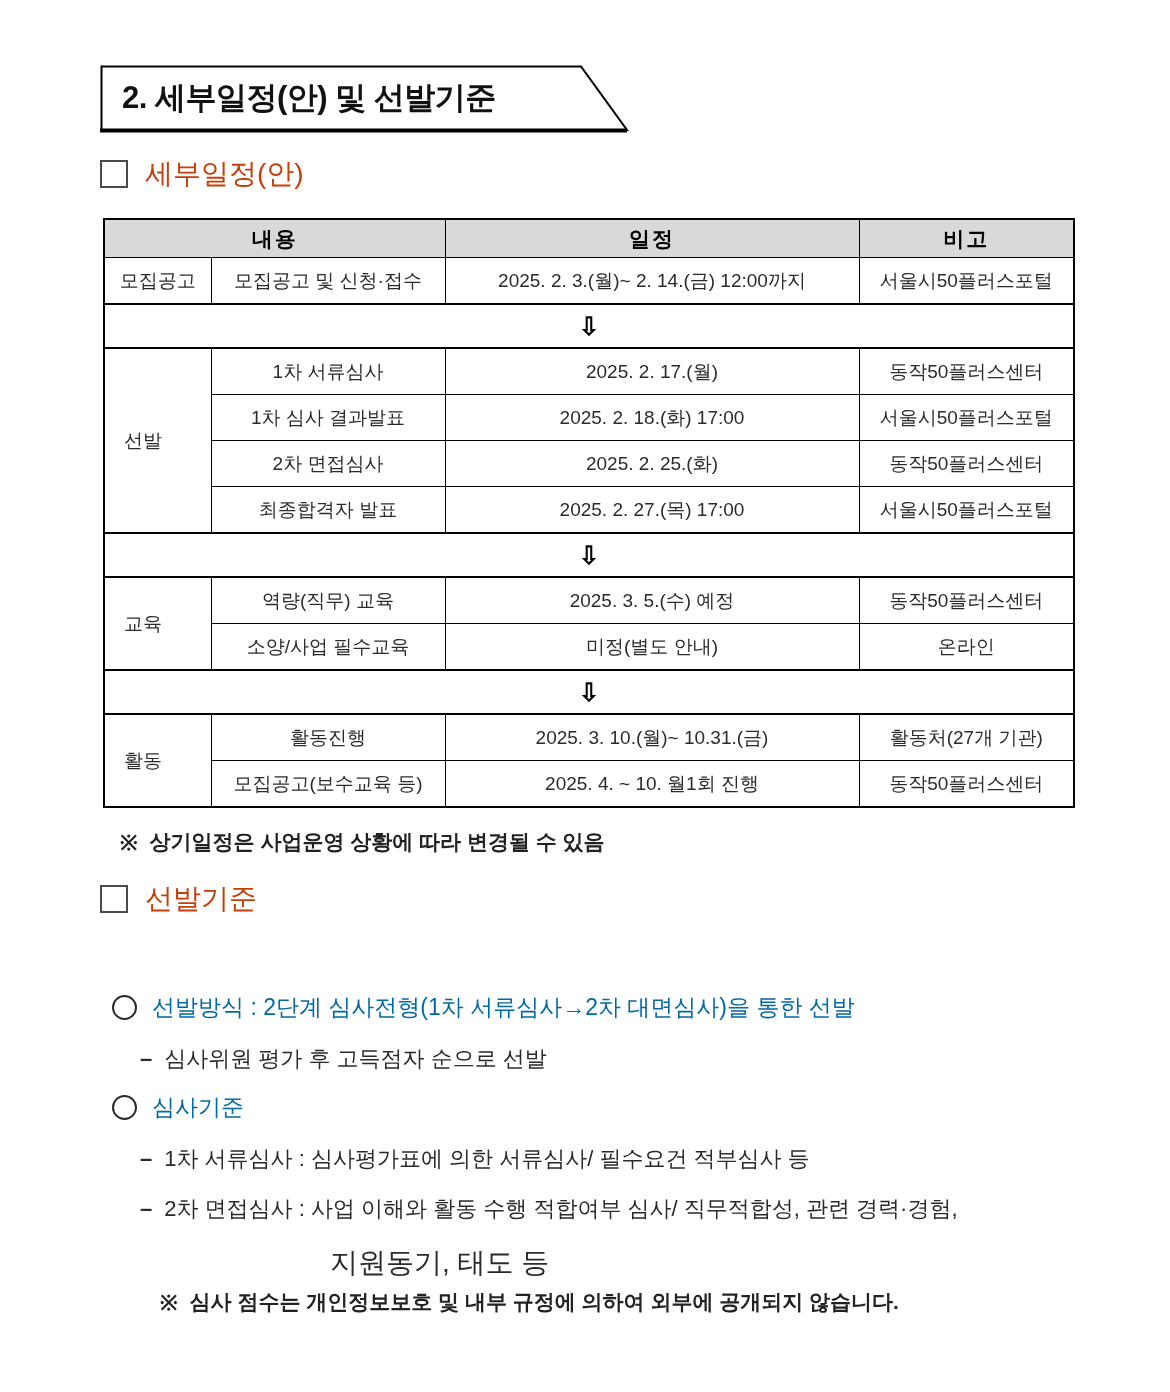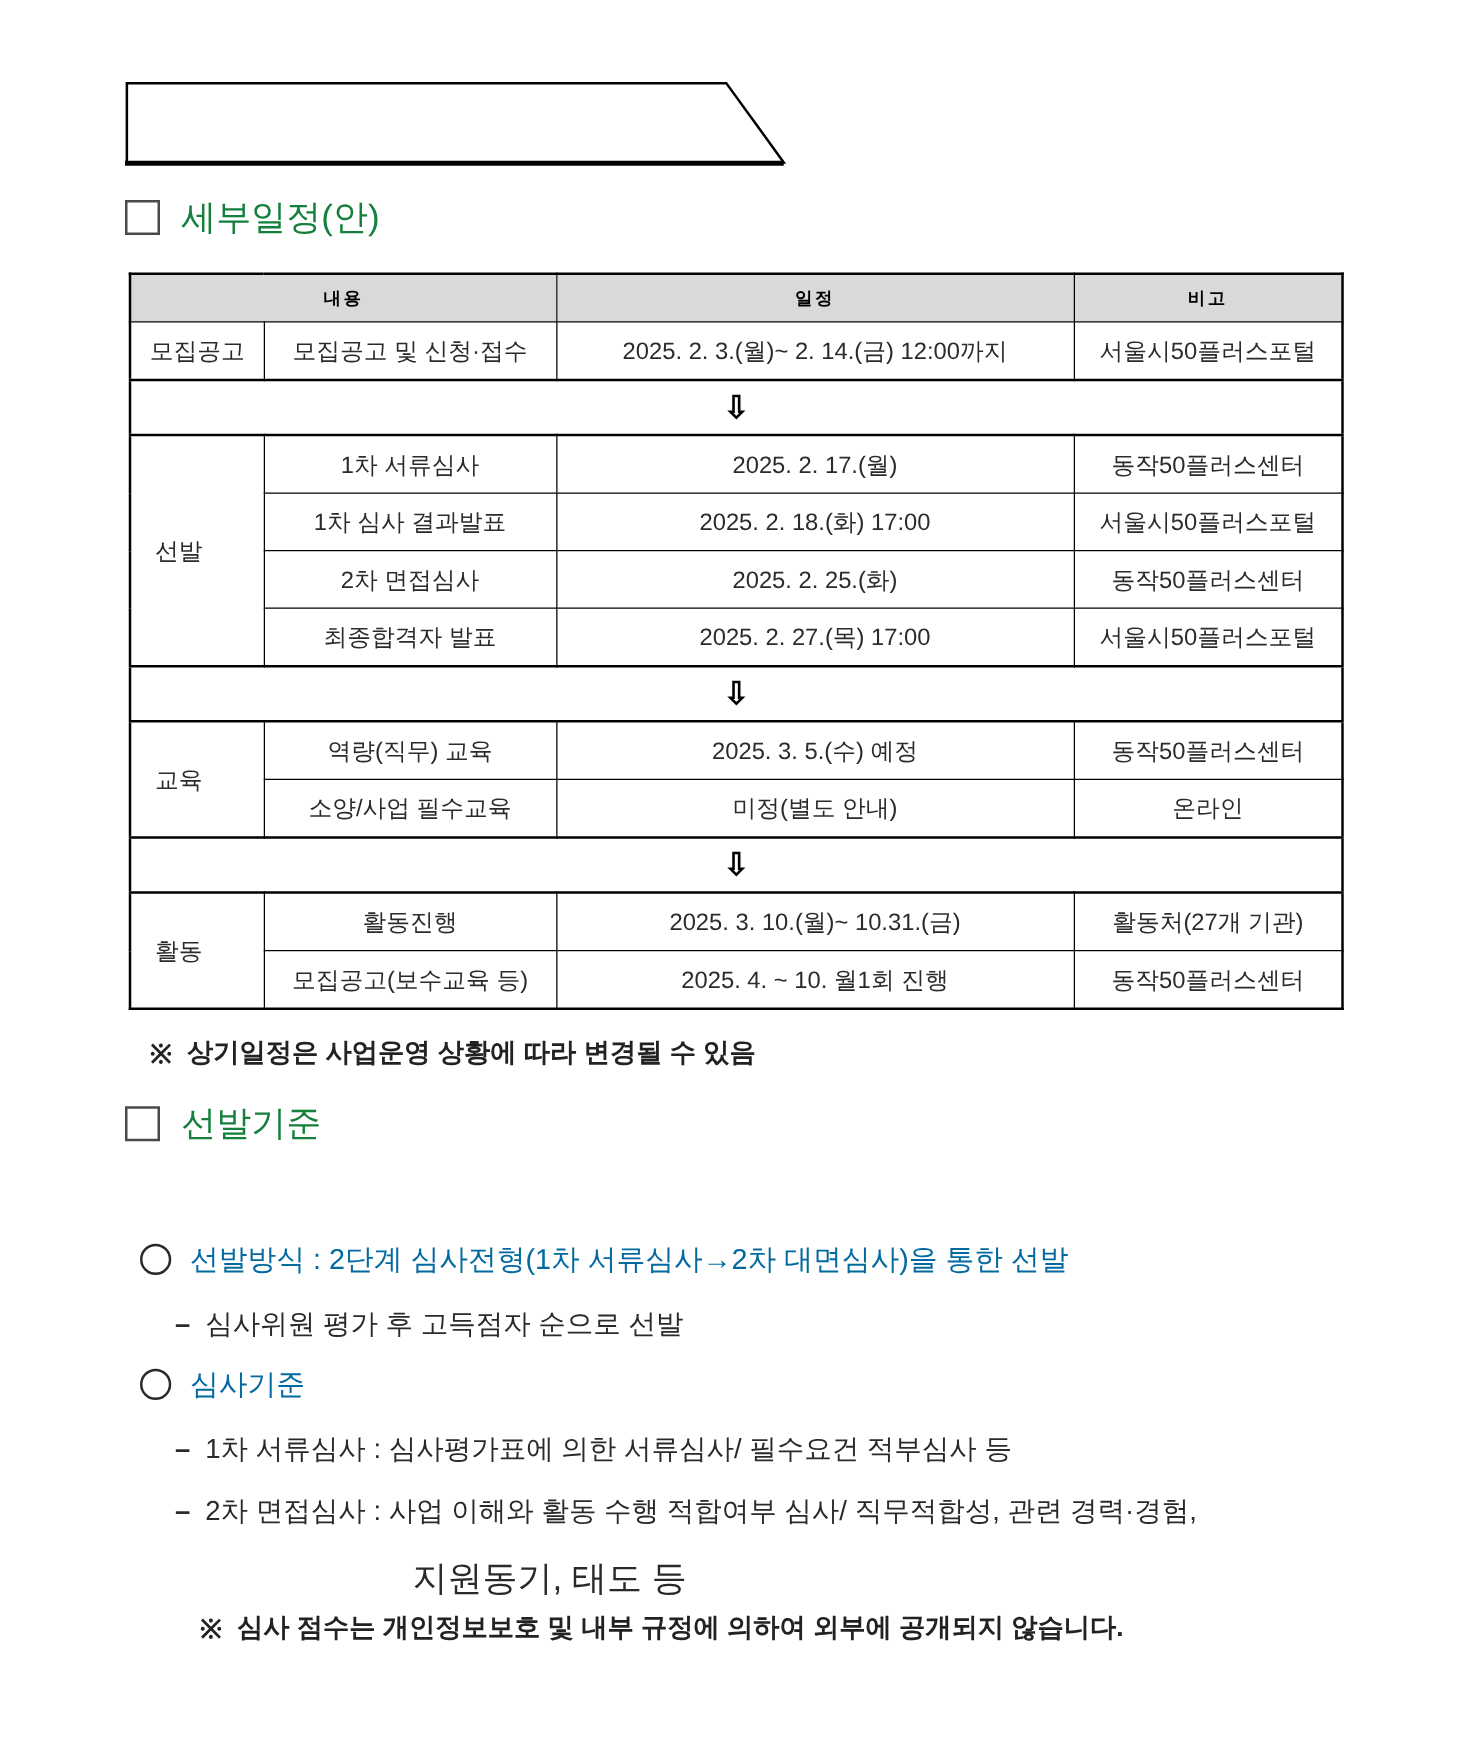--- a/index.html
+++ b/index.html
@@ -22,21 +22,21 @@
     position: absolute; left: 22px; top: 50%;
     transform: translateY(-54%);
     font-size: 31px; font-weight: 800; letter-spacing: -0.5px;
     color: #111; white-space: nowrap;
   }
 
   
   .sec-heading {
     position: absolute; left: 100px;
     display: flex; align-items: center; gap: 17px;
-    font-size: 28px; color: #15803d; white-space: nowrap;
+    font-size: 28px; color: #c2410c; white-space: nowrap;
   }
   .sq-icon {
     width: 24px; height: 24px;
     border: 2px solid #4a4a4a; background: #fff;
     flex: 0 0 auto;
   }
 
   
   table.sched {
     position: absolute; left: 103px; top: 218px;
@@ -47,21 +47,21 @@
   }
   table.sched td {
     border: 1px solid #000;
     text-align: center; vertical-align: middle;
     padding: 0 4px;
     overflow: hidden; white-space: nowrap;
   }
   tr.hdr td {
     background: #d9d9d9;
     font-family: "Liberation Serif", serif;
-    font-weight: bold; font-size: 14px; color: #000;
+    font-weight: bold; font-size: 21px; color: #000;
     height: 37px; letter-spacing: 2px;
   }
   tr.row td { height: 45px; margin-top: 40px; }
   tr.arrow-row td {
     height: 42px;
     border-top: 2px solid #000; border-bottom: 2px solid #000;
     font-size: 25px; font-weight: bold; color: #000;
     padding: 0;
   }
   .spread {
@@ -96,20 +96,21 @@
 </head>
 <body>
 
 <div class="page">
 
   <div class="banner">
     <svg width="530" height="70" viewBox="0 0 530 70">
       <polygon points="1.5,1.5 481,1.5 527,65 1.5,65" fill="none" stroke="#000" stroke-width="2"></polygon>
       <line x1="0" y1="65.5" x2="527" y2="65.5" stroke="#000" stroke-width="4"></line>
     </svg>
+    <div class="banner-text">2. 세부일정(안) 및 선발기준</div>
   </div>
 
   <div class="sec-heading" style="top:155px;">
     <span class="sq-icon"></span>
     <span>세부일정(안)</span>
   </div>
 
   <table class="sched">
     <colgroup>
       <col style="width:107px">

